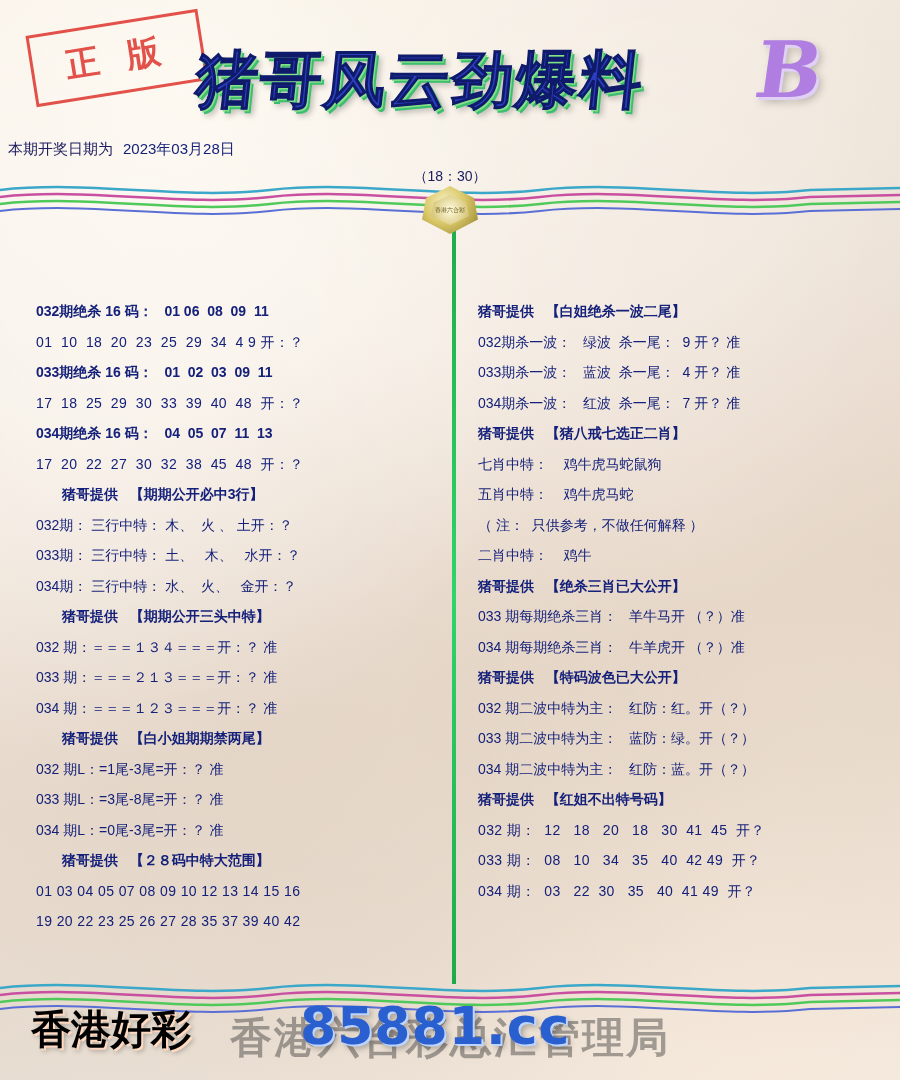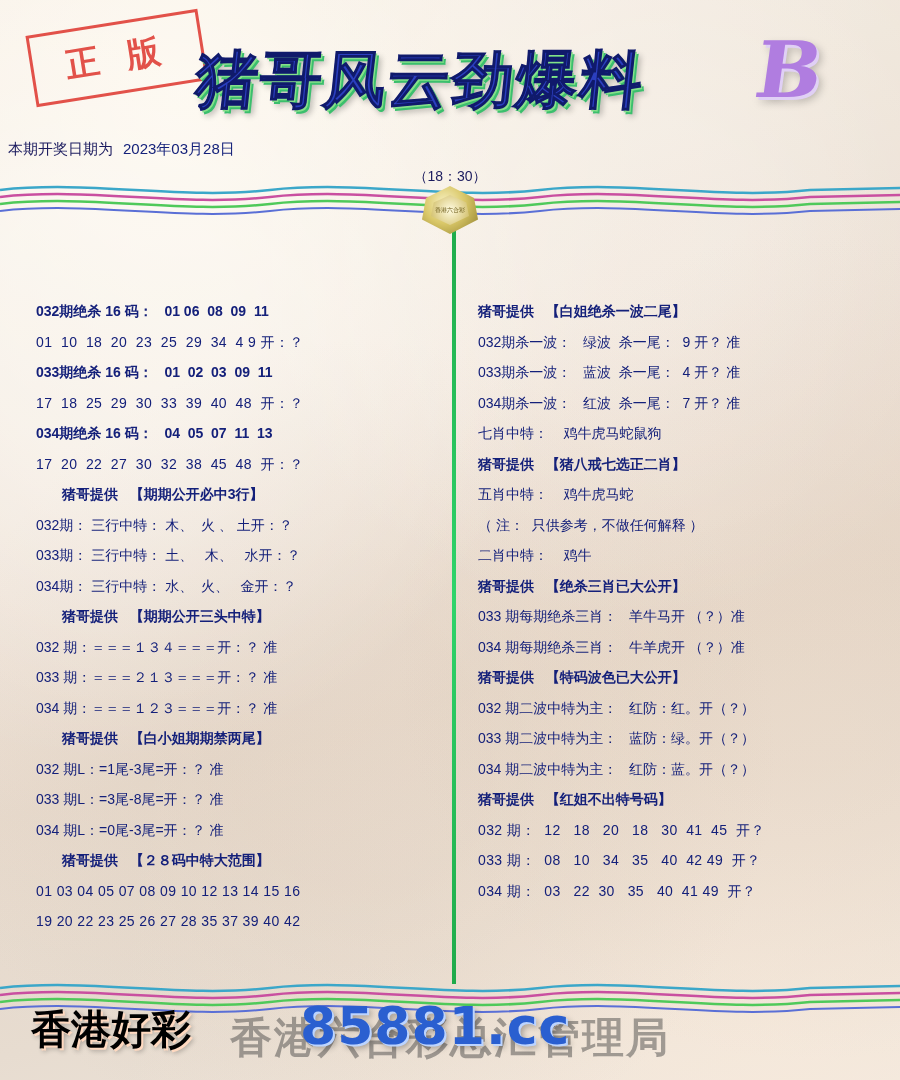--- a/index.html
+++ b/index.html
@@ -205,22 +205,22 @@
     <div class="line head indent">猪哥提供   【２８码中特大范围】</div>
     <div class="line num">01 03 04 05 07 08 09 10 12 13 14 15 16</div>
     <div class="line num">19 20 22 23 25 26 27 28 35 37 39 40 42</div>
   </div>
 
   <div class="col col-right">
     <div class="line head">猪哥提供   【白姐绝杀一波二尾】</div>
     <div class="line">032期杀一波：   绿波  杀一尾：  9 开？ 准</div>
     <div class="line">033期杀一波：   蓝波  杀一尾：  4 开？ 准</div>
     <div class="line">034期杀一波：   红波  杀一尾：  7 开？ 准</div>
+    <div class="line head">猪哥提供   【猪八戒七选正二肖】</div>
     <div class="line">七肖中特：    鸡牛虎马蛇鼠狗</div>
-    <div class="line head">猪哥提供   【猪八戒七选正二肖】</div>
     <div class="line">五肖中特：    鸡牛虎马蛇</div>
     <div class="line">（ 注：  只供参考，不做任何解释 ）</div>
     <div class="line">二肖中特：    鸡牛</div>
     <div class="line head">猪哥提供   【绝杀三肖已大公开】</div>
     <div class="line">033 期每期绝杀三肖：   羊牛马开 （？）准</div>
     <div class="line">034 期每期绝杀三肖：   牛羊虎开 （？）准</div>
     <div class="line head">猪哥提供   【特码波色已大公开】</div>
     <div class="line">032 期二波中特为主：   红防：红。开（？）</div>
     <div class="line">033 期二波中特为主：   蓝防：绿。开（？）</div>
     <div class="line">034 期二波中特为主：   红防：蓝。开（？）</div>

